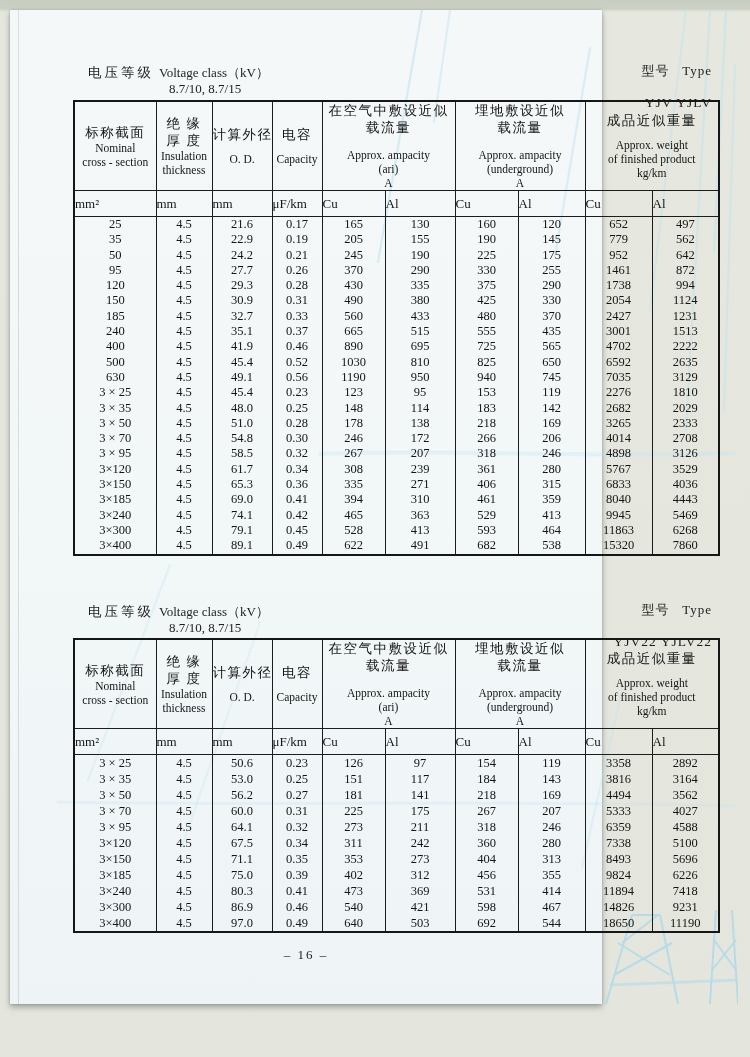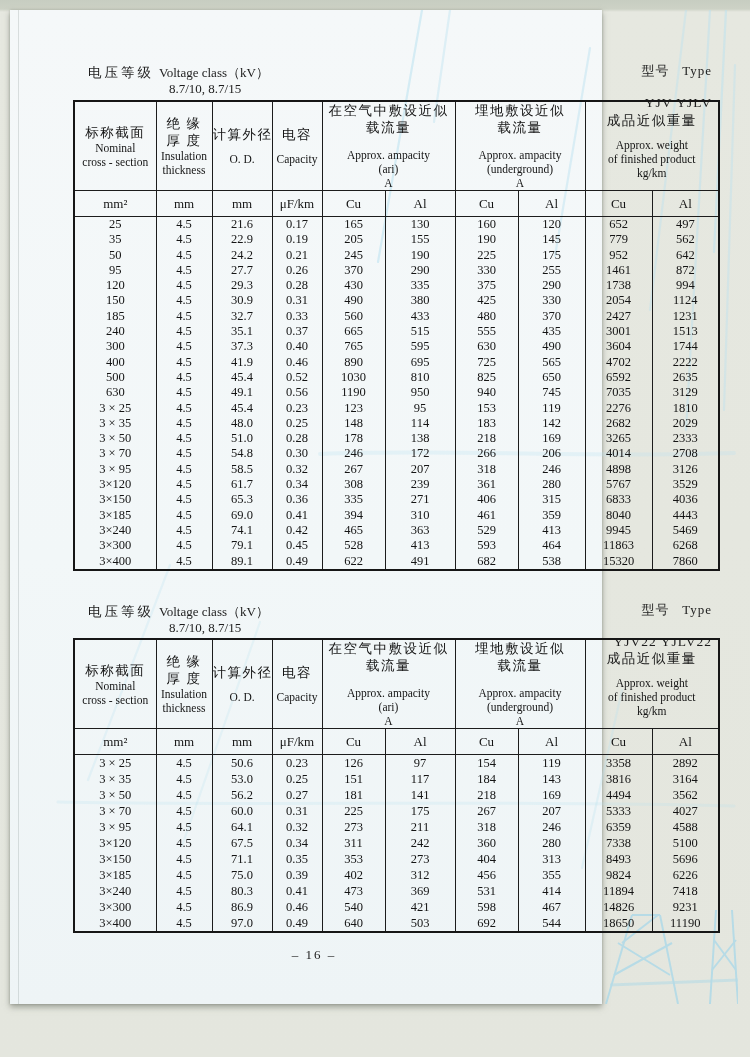--- a/index.html
+++ b/index.html
@@ -24,38 +24,38 @@
   .tb-right .l1{font-size:13px;letter-spacing:1px;}
   .tb-right .l2{font-size:13.5px;letter-spacing:1px;margin-top:15px;}
   
   .dtable{
     position:absolute;left:63px;border-collapse:collapse;table-layout:fixed;width:645px;
     color:#141414;border:2px solid #161616;
   }
   .dtable th,.dtable td{border:1px solid #1c1c1c;padding:0;margin:0;overflow:hidden;}
   .dtable thead th{font-weight:normal;vertical-align:middle;background:transparent;}
   .dtable .hrow1 th{height:86px;}
-  .dtable .units th{height:25px;font-size:13px;text-align:center;}
+  .dtable .units th{height:25px;font-size:13px;text-align:left;}
   .zh{font-size:13.5px;line-height:17px;letter-spacing:1.5px;text-align:center;white-space:nowrap;}
   .en{font-size:11.5px;line-height:14px;letter-spacing:0;text-align:center;white-space:nowrap;}
   .gap-s{margin-top:12px;}
   .gap-m{margin-top:9px;}
   .dtable tbody td{
     border-top:none;border-bottom:none;text-align:center;
     font-size:12.5px;white-space:nowrap;
   }
   .t1 tbody td{height:15.3px;line-height:15.3px;}
   .t2 tbody td{height:16px;line-height:16px;}
   .t1{top:90px;}
   .t2{top:628px;}
   .tblock1{top:52px;}
   .tblock2{top:591px;}
   .page-number{
     position:absolute;left:0;top:937px;width:100%;text-align:center;
-    font-size:13px;letter-spacing:2px;color:#222;padding-left:8px;
+    font-size:13px;letter-spacing:2px;color:#222;
   }
 </style>
 </head>
 <body>
 
 <div class="page">
   <div class="edge-line"></div>
 
   <svg class="wm" width="728" height="994" viewBox="0 0 728 994">
     <g stroke="#b9e1f0" stroke-width="2.2" fill="none" stroke-linecap="round">
@@ -256,32 +256,20 @@
           <td>35.1</td>
           <td>0.37</td>
           <td>665</td>
           <td>515</td>
           <td>555</td>
           <td>435</td>
           <td>3001</td>
           <td>1513</td>
         </tr>
         <tr>
-          <td>300</td>
-          <td>4.5</td>
-          <td>37.3</td>
-          <td>0.40</td>
-          <td>765</td>
-          <td>595</td>
-          <td>630</td>
-          <td>490</td>
-          <td>3604</td>
-          <td>1744</td>
-        </tr>
-        <tr>
           <td>400</td>
           <td>4.5</td>
           <td>41.9</td>
           <td>0.46</td>
           <td>890</td>
           <td>695</td>
           <td>725</td>
           <td>565</td>
           <td>4702</td>
           <td>2222</td>

